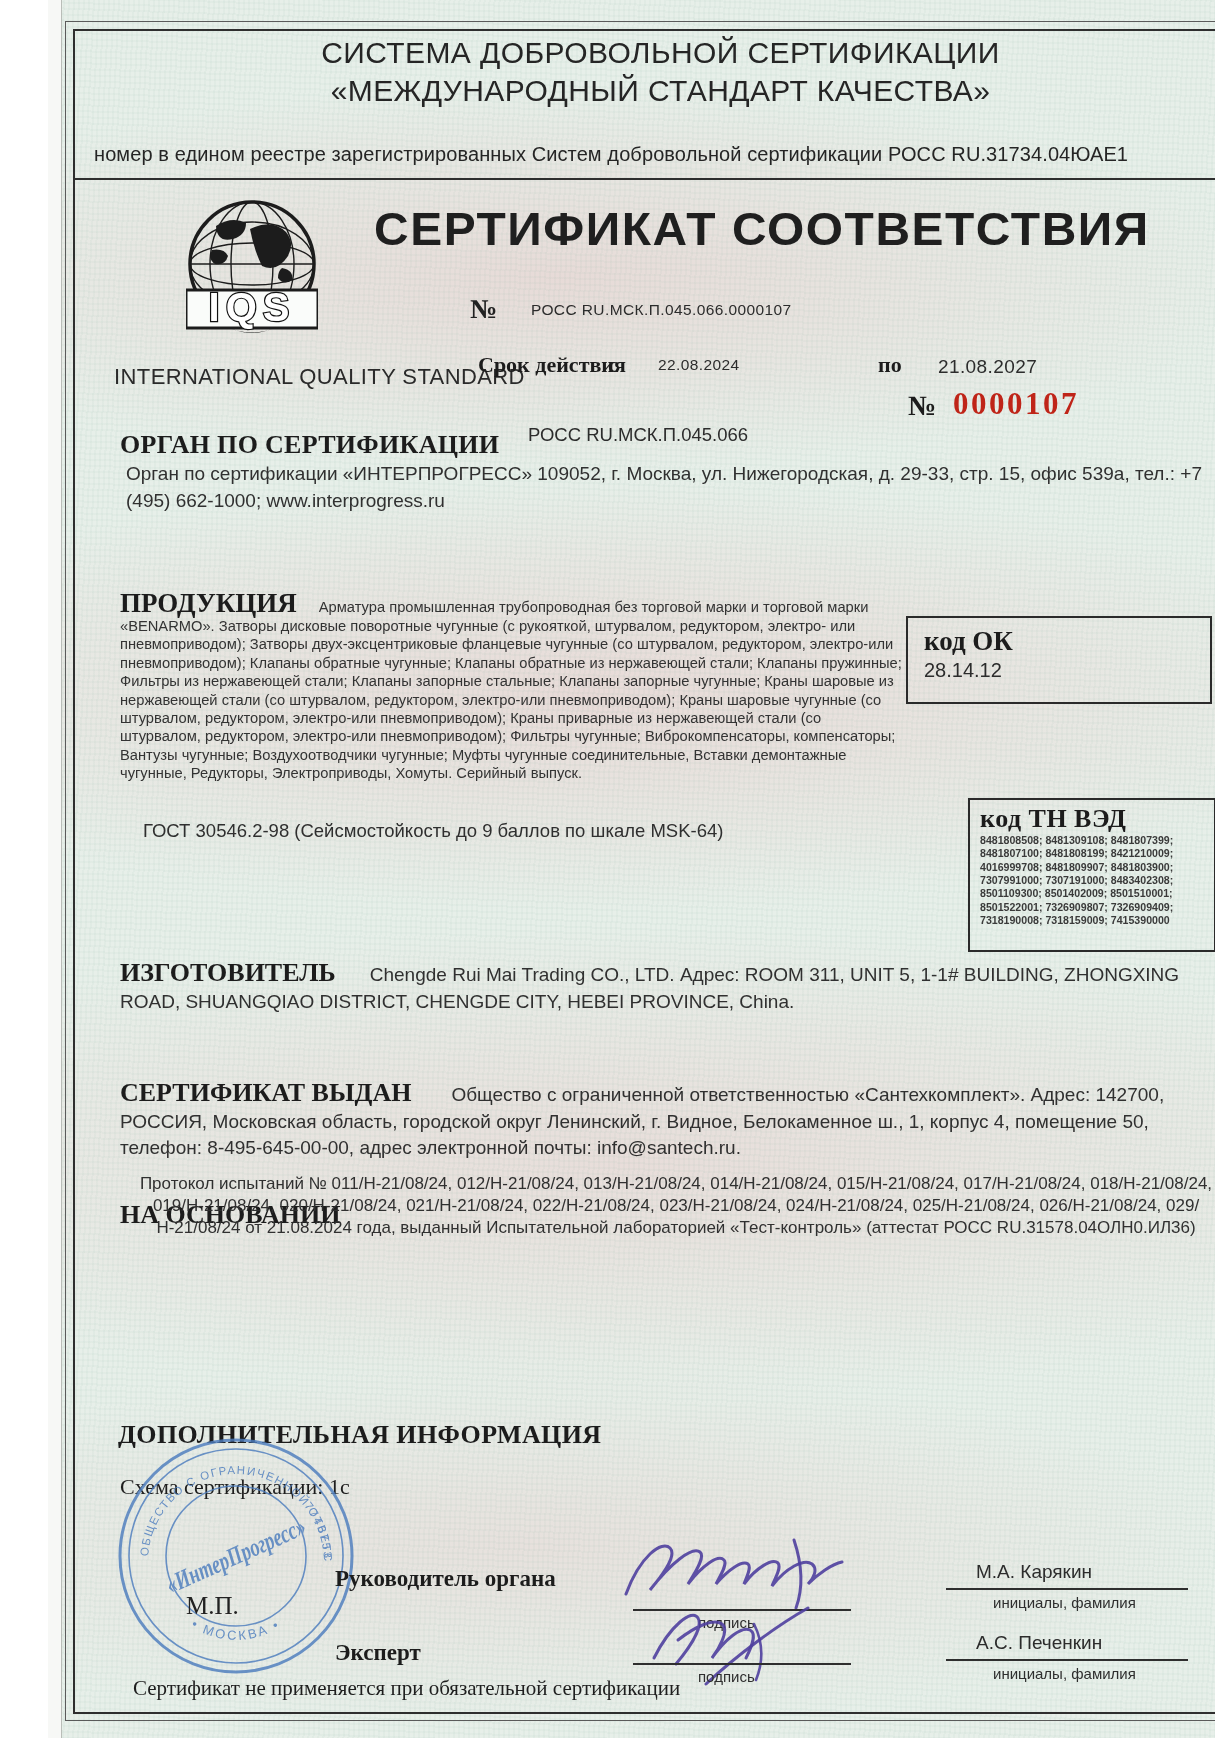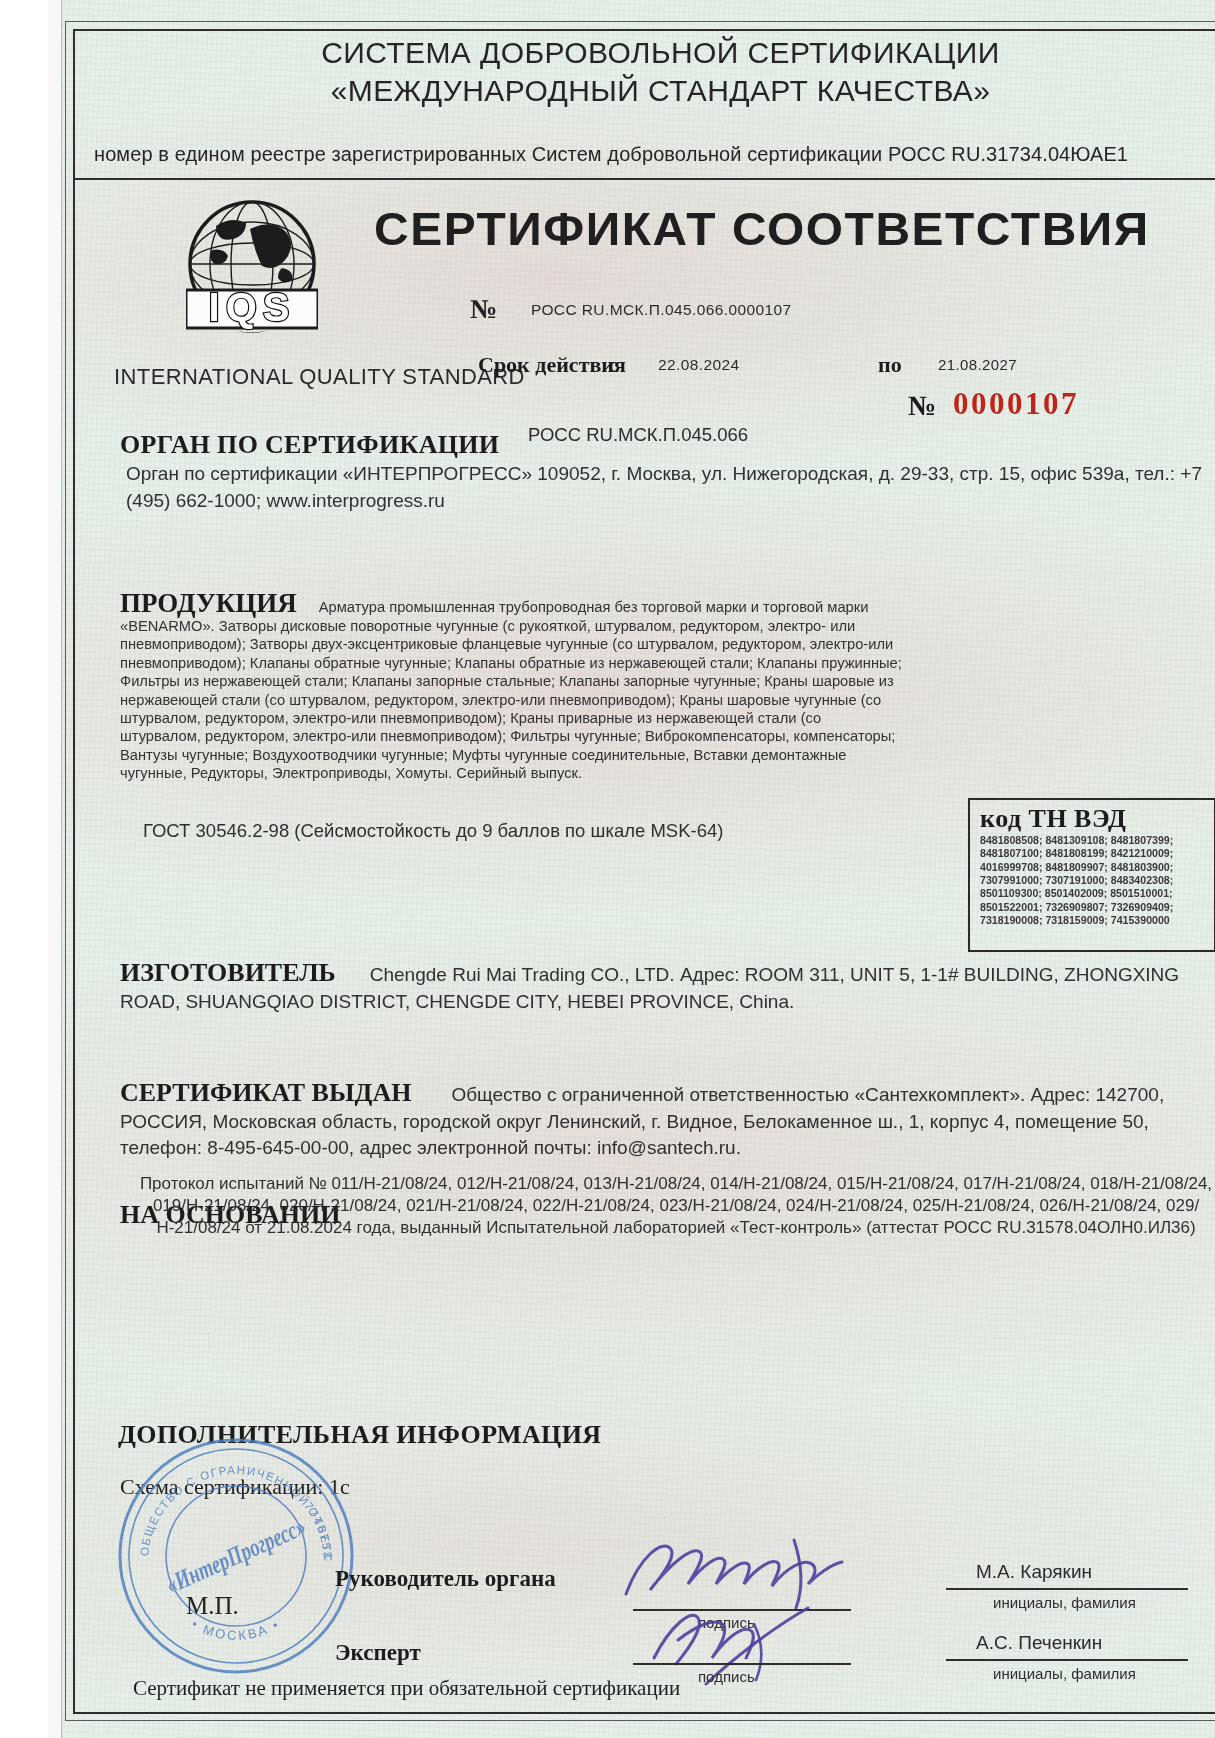--- a/index.html
+++ b/index.html
@@ -29,21 +29,21 @@
   .reg-line{left:46px;width:1132px;font-size:20px;color:#252525;letter-spacing:.1px;white-space:nowrap;}
   .serif-h{font-family:"Liberation Serif","DejaVu Serif",serif;font-weight:bold;color:#1c1c1c;}
   .main-title{left:326px;top:201px;font-size:47px;font-weight:bold;color:#1f1f1f;letter-spacing:1.5px;white-space:nowrap;transform:scaleX(1.02);transform-origin:left;}
   .no-mark{font-family:"Liberation Serif","DejaVu Serif",serif;font-weight:bold;}
   .cert-no-mark{left:422px;top:294px;font-size:27px;color:#222;}
   .cert-no-val{left:483px;top:301px;font-size:15.5px;color:#2c2c2c;letter-spacing:.4px;}
   .valid-label{left:430px;top:352px;font-size:22px;}
   .valid-c{left:560px;top:352px;font-size:22px;}
   .valid-from{left:610px;top:356px;font-size:15.5px;color:#2c2c2c;letter-spacing:.4px;}
   .valid-po{left:830px;top:352px;font-size:22px;}
-  .valid-to{left:890px;top:356px;font-size:15px;color:#2c2c2c;letter-spacing:.4px;}
+  .valid-to{left:890px;top:356px;font-size:19px;color:#2c2c2c;letter-spacing:.4px;}
   .blank-no-mark{left:860px;top:390px;font-size:28px;color:#1c1c1c;}
   .blank-no-val{left:905px;top:386px;font-family:"Liberation Serif","DejaVu Serif",serif;font-weight:bold;font-size:31px;color:#bf2418;letter-spacing:2.5px;}
   .logo-wrap{left:138px;top:196px;width:132px;height:148px;}
   .logo-caption{left:66px;top:364px;font-size:22px;color:#2a2a2a;letter-spacing:.4px;white-space:nowrap;}
   .organ-h{left:72px;top:430px;font-size:26px;letter-spacing:.3px;}
   .organ-code{left:480px;top:424px;font-size:18.5px;color:#2c2c2c;}
   .body-text{font-size:19px;color:#303030;line-height:1.4;}
   .organ-text{left:78px;top:461px;width:1085px;}
   .prod-block{left:72px;top:590px;width:784px;font-size:14.7px;line-height:1.25;color:#333;}
   .inline-h{font-size:27px;margin-right:22px;line-height:1;}
@@ -131,20 +131,24 @@
   <div class="abs no-mark blank-no-mark">№</div>
   <div class="abs blank-no-val">0000107</div>
 
   <div class="abs serif-h organ-h">ОРГАН ПО СЕРТИФИКАЦИИ</div>
   <div class="abs organ-code">РОСС RU.МСК.П.045.066</div>
   <div class="abs body-text organ-text">Орган по сертификации «ИНТЕРПРОГРЕСС» 109052, г. Москва, ул. Нижегородская, д. 29-33, стр. 15, офис 539а, тел.: +7 (495) 662-1000; www.interprogress.ru</div>
 
   <div class="abs prod-block">
     <span class="serif-h inline-h">ПРОДУКЦИЯ</span><span>Арматура промышленная трубопроводная без торговой марки и торговой марки «BENARMO». Затворы дисковые поворотные чугунные (с рукояткой, штурвалом, редуктором, электро- или пневмоприводом); Затворы двух-эксцентриковые фланцевые чугунные (со штурвалом, редуктором, электро-или пневмоприводом); Клапаны обратные чугунные; Клапаны обратные из нержавеющей стали; Клапаны пружинные; Фильтры из нержавеющей стали; Клапаны запорные стальные; Клапаны запорные чугунные; Краны шаровые из нержавеющей стали (со штурвалом, редуктором, электро-или пневмоприводом); Краны шаровые чугунные (со штурвалом, редуктором, электро-или пневмоприводом); Краны приварные из нержавеющей стали (со штурвалом, редуктором, электро-или пневмоприводом); Фильтры чугунные; Виброкомпенсаторы, компенсаторы; Вантузы чугунные; Воздухоотводчики чугунные; Муфты чугунные соединительные, Вставки демонтажные чугунные, Редукторы, Электроприводы, Хомуты. Серийный выпуск.</span>
   </div>
+  <div class="abs okbox">
+    <div class="serif-h lab">код ОК</div>
+    <div class="val">28.14.12</div>
+  </div>
 
   <div class="abs gost">ГОСТ 30546.2-98 (Сейсмостойкость до 9 баллов по шкале MSK-64)</div>
   <div class="abs tnbox">
     <div class="serif-h lab">код ТН ВЭД</div>
     <div class="tn-line">8481808508; 8481309108; 8481807399;</div>
     <div class="tn-line">8481807100; 8481808199; 8421210009;</div>
     <div class="tn-line">4016999708; 8481809907; 8481803900;</div>
     <div class="tn-line">7307991000; 7307191000; 8483402308;</div>
     <div class="tn-line">8501109300; 8501402009; 8501510001;</div>
     <div class="tn-line">8501522001; 7326909807; 7326909409;</div>

